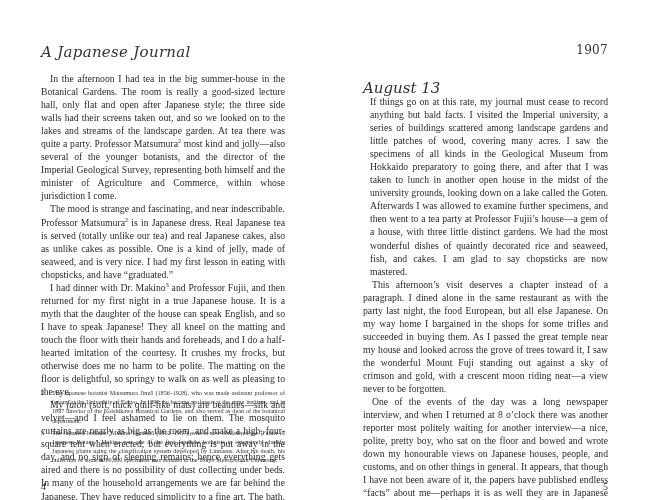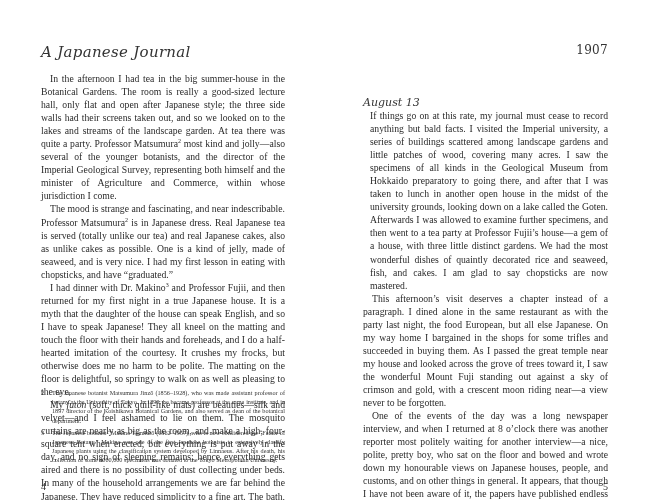--- a/index.html
+++ b/index.html
@@ -11,22 +11,22 @@
   .page.right { left: 328px; width: 328px; }
   .running-head { position: absolute; top: 43px; font-family: "DejaVu Serif", serif;
                   font-style: italic; font-size: 15px; color: #333; letter-spacing: 0.3px; }
   .left .running-head { left: 41px; }
   .right .running-head { right: 48px; font-style: normal; font-size: 12px; }
   .body-text { position: absolute; font-size: 9.7px; line-height: 13.05px; text-align: justify; }
   .left .body-text { left: 41px; top: 72px; width: 244px; }
   .right .body-text { left: 35px; top: 72px; width: 245px; }
   .body-text p { margin: 0; text-indent: 9px; }
   .body-text p.noindent { text-indent: 0; margin-left: 7px; }
-  .entry-head { font-family: "DejaVu Serif", serif; font-style: italic; font-size: 11px;
-                color: #333; margin-top: 24px; line-height: 13px; }
+  .entry-head { font-family: "DejaVu Serif", serif; font-style: italic; font-size: 15px;
+                color: #333; margin-top: 10px; line-height: 13px; }
   sup { font-size: 6px; line-height: 0; vertical-align: super; }
   .footnotes { position: absolute; left: 41px; top: 388px; width: 244px;
                font-size: 6.2px; line-height: 9.2px; color: #333; text-align: justify; }
   .fn { display: flex; margin-bottom: 3px; }
   .fn-num { width: 11px; flex: none; }
   .fn-text { flex: 1; }
   .folio { position: absolute; top: 481px; font-size: 10px; color: #333; }
   .left .folio { left: 41px; }
   .right .folio { right: 48px; }
 </style>

